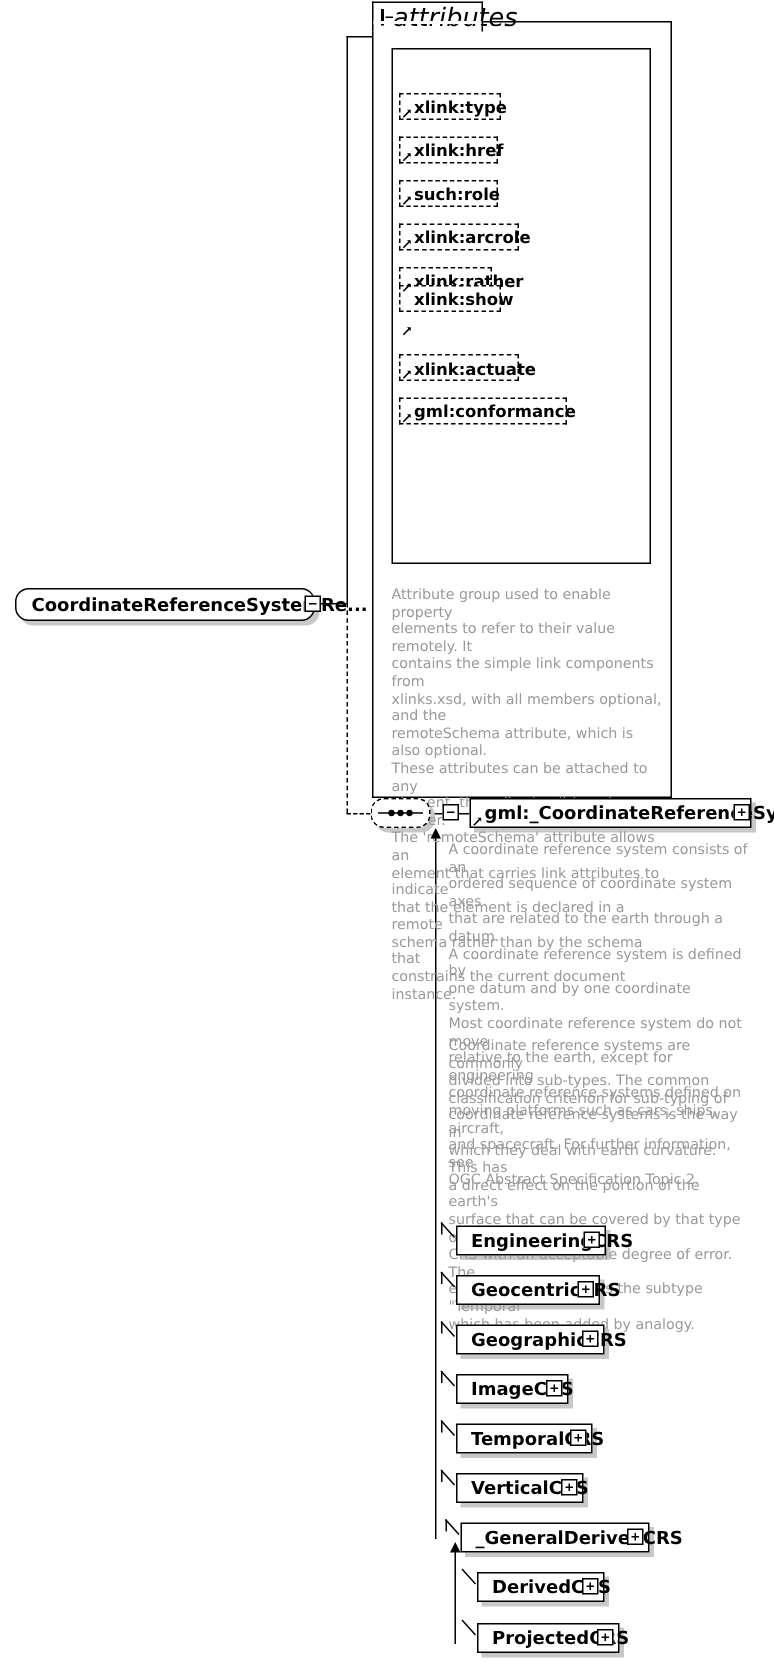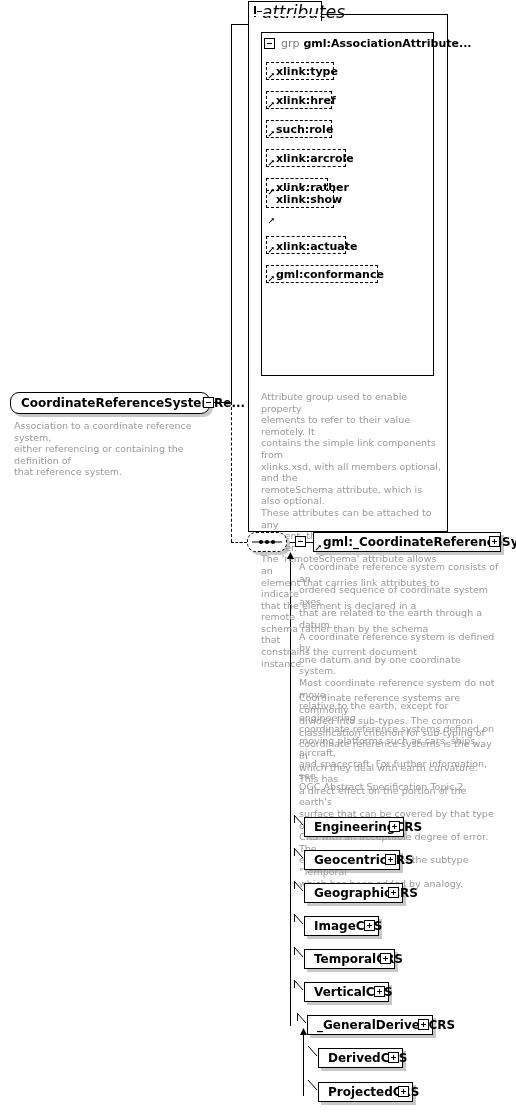--- a/index.html
+++ b/index.html
@@ -210,25 +210,20 @@
 
   <div class="panel" style="left:248px; top:14px; width:200px; height:518px;"></div>
   <div class="panel-tab" style="left:248px; top:1px; width:74px;">
     <span class="expander" style="position:relative; left:0; top:0;"></span>
     <span class="tab-label">attributes</span>
   </div>
   <div class="tab-mask" style="left:249px; top:14px; width:72px;"></div>
 
   <div class="panel" style="left:261px; top:32px; width:173px; height:344px;"></div>
 
-  <div class="grp-header" style="left:264px; top:36px;">
-    <span class="expander" style="position:relative; left:0; top:0;"></span>
-    <span class="grp-kw">grp</span>
-    <span class="grp-name">gml:AssociationAttribute...</span>
-  </div>
 
   <div id="attr-layer">
       <div class="shadow" style="left: 269px; top: 65px; width: 68px; height: 18px;"></div>
       <div class="attr-node" style="left: 266px; top: 62px; width: 68px;">
         <span class="nm">xlink:type</span>
       </div>
       <svg class="arrow-glyph" viewBox="0 0 8 8" style="left: 268px; top: 72px;">
         <path d="M1 7 L6 2" stroke="#000" stroke-width="1.2" fill="none"></path>
         <path d="M6.6 1.4 L6.6 4.2 L3.8 1.4 Z" fill="#000"></path>
       </svg>
@@ -303,23 +298,20 @@
 that the element is declared  in a remote
 schema rather than by the schema that
 constrains the current document instance.</div>
 
   <div class="root-shadow" style="left:13px; top:395px; width:200px; height:22px;"></div>
   <div class="root-node" style="left:10px; top:392px; width:200px;">
     <span class="nm">CoordinateReferenceSystemRe...</span>
   </div>
   <div class="expander" style="left:203px; top:397px;"></div>
 
-  <div class="doc" style="left:14px; top:420px; width:205px;">Association to a coordinate reference system,
-either referencing or containing the definition of
-that reference system.</div>
 
   <div class="line hline" style="left:214px; top:402px; width:17px;"></div>
 
   <div class="line vline" style="left:231px; top:24px; height:379px;"></div>
 
   <div class="line hline" style="left:231px; top:24px; width:18px;"></div>
 
   <div class="dashv" style="left:231px; top:402px; height:140px;"></div>
   <div class="dashh" style="left:231px; top:542px; width:16px;"></div>
 

